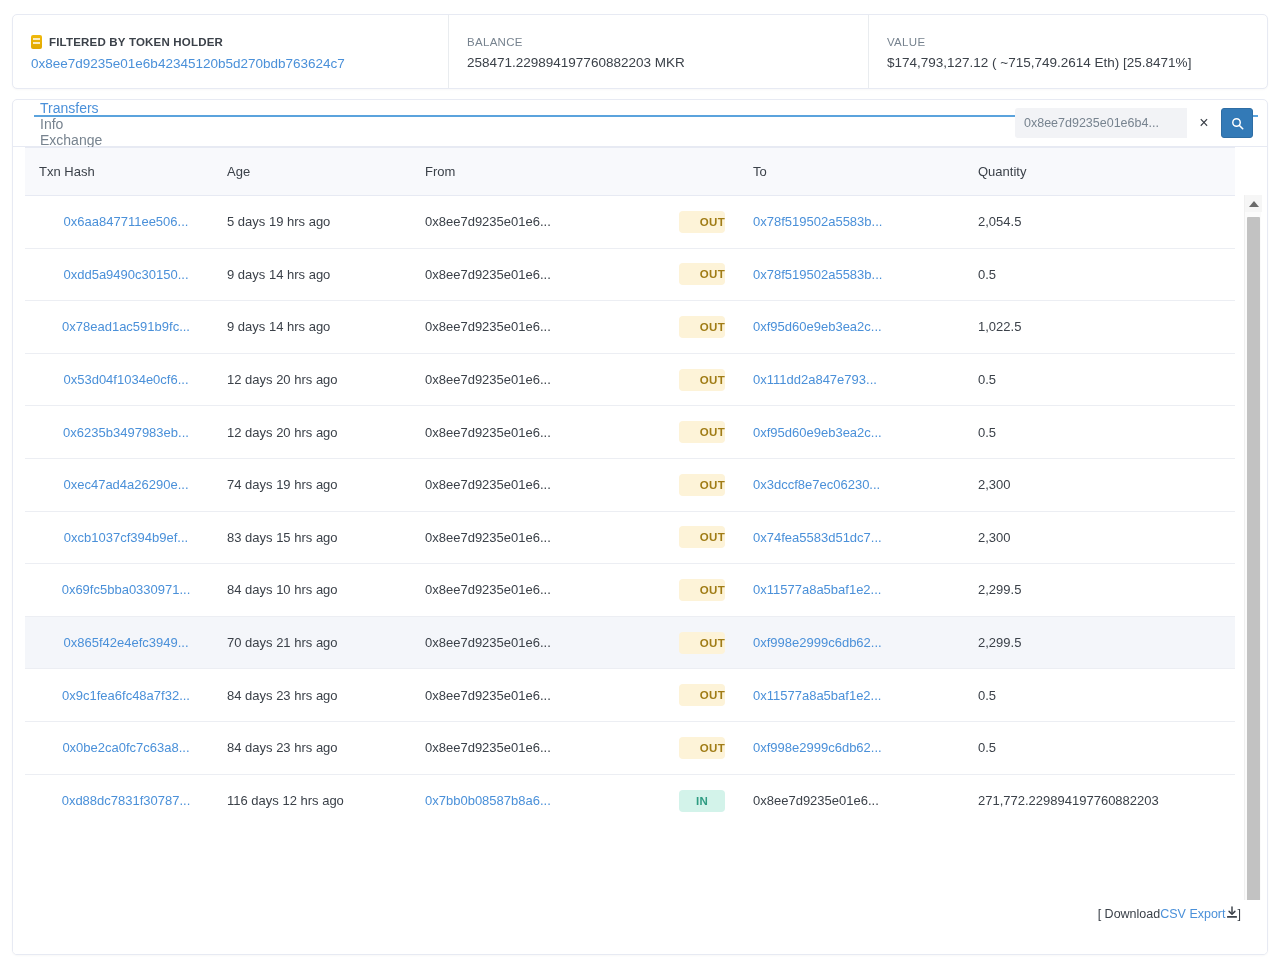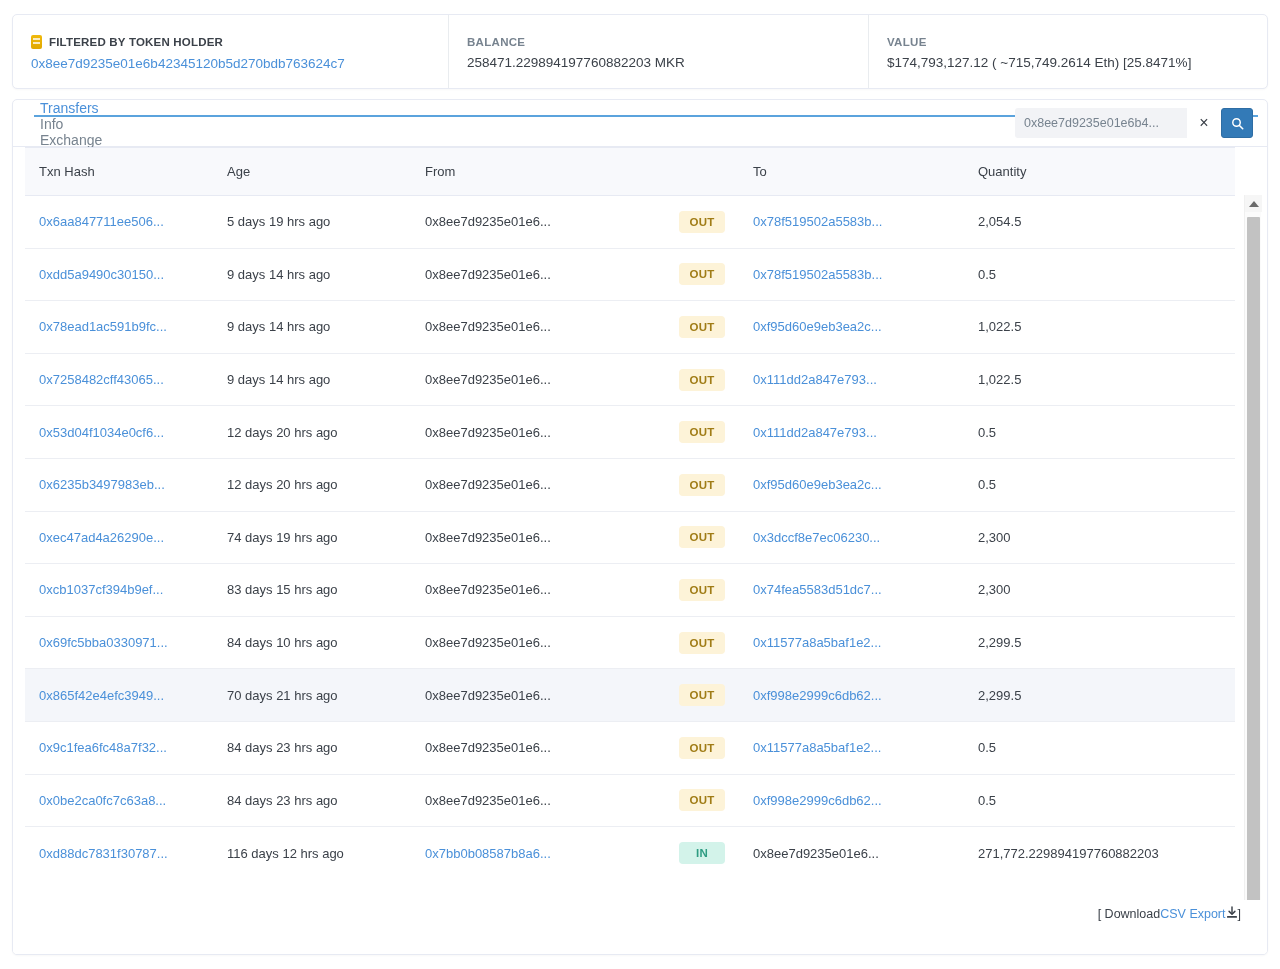--- a/index.html
+++ b/index.html
@@ -41,21 +41,20 @@
 
   .sum-label {
     font-size: 11.5px;
     letter-spacing: 0.3px;
     color: #77838f;
     text-transform: uppercase;
     margin-bottom: 7px;
     display: flex;
     align-items: center;
     white-space: nowrap;
-    font-weight: bold;
   }
   .sum-label.strong { color: #3b4149; font-weight: 600; letter-spacing: 0.2px; }
   .token-icon {
     display: inline-block;
     width: 11px; height: 14px;
     margin-right: 7px;
     border-radius: 2px;
     background: linear-gradient(180deg,#f0b90b 0%, #e0a800 100%);
     position: relative;
     flex: none;
@@ -181,21 +180,21 @@
     border-bottom: 1px solid #eceef3;
     font-size: 13px;
     color: #3b4149;
     padding: 0 0 0 14px;
     height: 52.6px;
     white-space: nowrap;
     overflow: hidden;
   }
   .tbl tbody tr.hl td { background: #f4f6fa; }
   .tbl tbody tr:last-child td { border-bottom: none; }
-  .col-hash { width: 188px; }
+  .col-hash { width: 188px; text-align: center; }
   .col-age  { width: 198px; }
   .col-from { width: 240px; }
   .col-dir  { width: 88px; }
   .col-to   { width: 225px; }
   .col-qty  { width: 271px; }
 
   .tbl thead th.col-dir { padding: 0; }
 
   a.addr {
     color: #4a90d9;
@@ -207,21 +206,21 @@
   .badge {
     display: inline-block;
     min-width: 46px;
     text-align: center;
     padding: 5px 0 5px 0;
     border-radius: 4px;
     font-size: 11.5px;
     font-weight: 700;
     letter-spacing: 0.3px;
   }
-  .badge.out { background: #fdf3d8; color: #a07c16; }
+  .badge.out { background: #fdf3d8; color: #a07c16; text-align: right; }
   .badge.in  { background: #d3f3ea; color: #2e9c82; }
   td.dir-cell { padding: 0; text-align: center; }
 
   
   .scrollbar {
     position: absolute;
     right: 6px; top: 48px;
     width: 17px;
     height: 762px;
     background: #fbfbfb;
@@ -371,28 +370,20 @@
             </tr>
             <tr>
               <td class="col-hash"><a class="addr">0x78ead1ac591b9fc...</a></td>
               <td class="col-age"><span class="plain">9 days 14 hrs ago</span></td>
               <td class="col-from"><span class="plain">0x8ee7d9235e01e6...</span></td>
               <td class="col-dir dir-cell"><span class="badge out">OUT</span></td>
               <td class="col-to"><a class="addr">0xf95d60e9eb3ea2c...</a></td>
               <td class="col-qty"><span class="plain">1,022.5</span></td>
             </tr>
             <tr>
-              <td class="col-hash"><a class="addr">0x7258482cff43065...</a></td>
-              <td class="col-age"><span class="plain">9 days 14 hrs ago</span></td>
-              <td class="col-from"><span class="plain">0x8ee7d9235e01e6...</span></td>
-              <td class="col-dir dir-cell"><span class="badge out">OUT</span></td>
-              <td class="col-to"><a class="addr">0x111dd2a847e793...</a></td>
-              <td class="col-qty"><span class="plain">1,022.5</span></td>
-            </tr>
-            <tr>
               <td class="col-hash"><a class="addr">0x53d04f1034e0cf6...</a></td>
               <td class="col-age"><span class="plain">12 days 20 hrs ago</span></td>
               <td class="col-from"><span class="plain">0x8ee7d9235e01e6...</span></td>
               <td class="col-dir dir-cell"><span class="badge out">OUT</span></td>
               <td class="col-to"><a class="addr">0x111dd2a847e793...</a></td>
               <td class="col-qty"><span class="plain">0.5</span></td>
             </tr>
             <tr>
               <td class="col-hash"><a class="addr">0x6235b3497983eb...</a></td>
               <td class="col-age"><span class="plain">12 days 20 hrs ago</span></td>

